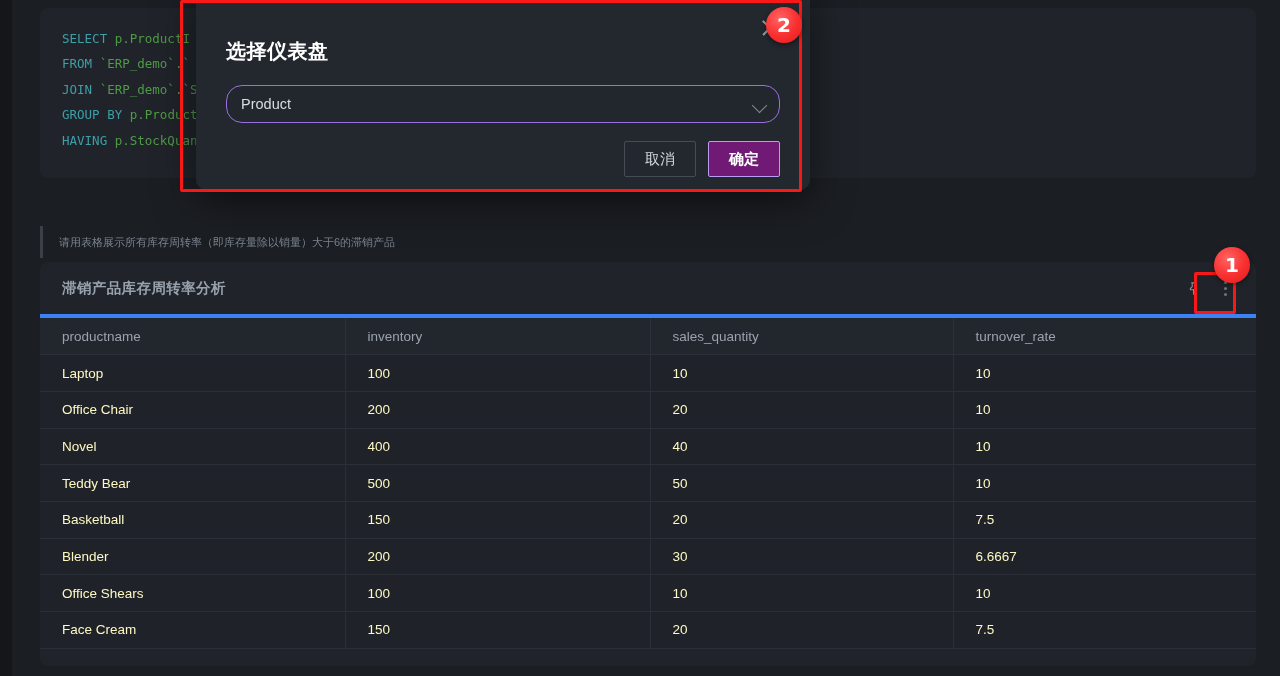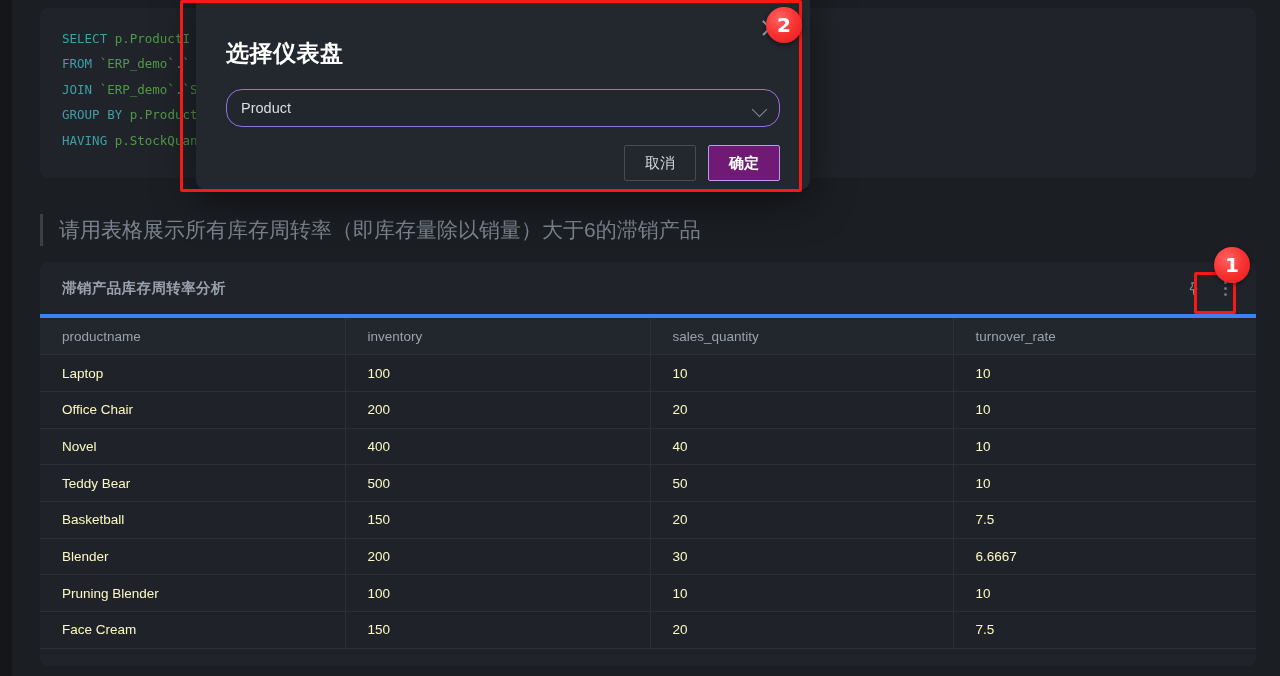--- a/index.html
+++ b/index.html
@@ -33,24 +33,24 @@
   .code-line {
     font-family: "DejaVu Sans Mono", "Liberation Mono", monospace;
     font-size: 12.5px; line-height: 25.4px; white-space: pre;
     color: #b8c4cc;
   }
   .kw  { color: #3e9fa8; }
   .idt { color: #4f9a47; }
 
   
   .quote {
-    position: absolute; left: 28px; top: 214px; width: 1000px;
+    position: absolute; left: 28px; top: 226px; width: 1000px;
     padding-left: 16px;
     border-left: 3px solid #3a4048;
-    color: #7a838e; font-size: 21px; line-height: 32px;
+    color: #7a838e; font-size: 11px; line-height: 32px;
   }
 
   
   .result-card {
     position: absolute; left: 28px; top: 262px; width: 1216px; height: 404px;
     background: #20242a; border-radius: 8px;
     overflow: hidden;
   }
   .card-head {
     position: relative; height: 56px;
@@ -86,21 +86,21 @@
   table.data col.c3 { width: 303px; }
 
   
   .modal {
     position: absolute; left: 184px; top: -14px; width: 614px; height: 204px;
     background: #23272e; border-radius: 10px;
     box-shadow: 0 10px 40px rgba(0,0,0,.55);
     padding: 24px 30px;
   }
   .modal-title {
-    color: #ffffff; font-size: 23px; font-weight: 700; letter-spacing: .5px;
+    color: #ffffff; font-size: 20px; font-weight: 700; letter-spacing: .5px;
     margin-top: 28px;
   }
   .close-x {
     position: absolute; right: 28px; top: 30px;
     width: 24px; height: 24px; cursor: pointer;
   }
   .close-x:before, .close-x:after {
     content: ""; position: absolute; left: 2px; top: 11px;
     width: 20px; height: 1.6px; background: #99a0a8;
   }
@@ -235,21 +235,21 @@
               <td>20</td>
               <td>7.5</td>
             </tr>
             <tr>
               <td>Blender</td>
               <td>200</td>
               <td>30</td>
               <td>6.6667</td>
             </tr>
             <tr>
-              <td>Pruning Blender</td>
+              <td>Office Shears</td>
               <td>100</td>
               <td>10</td>
               <td>10</td>
             </tr>
             <tr>
               <td>Face Cream</td>
               <td>150</td>
               <td>20</td>
               <td>7.5</td>
             </tr>

